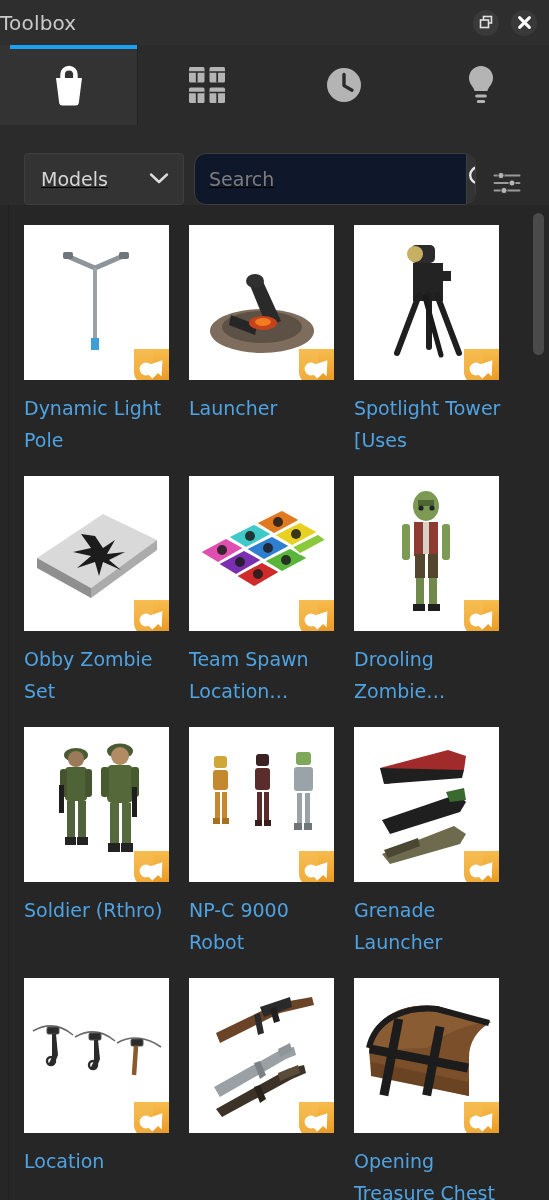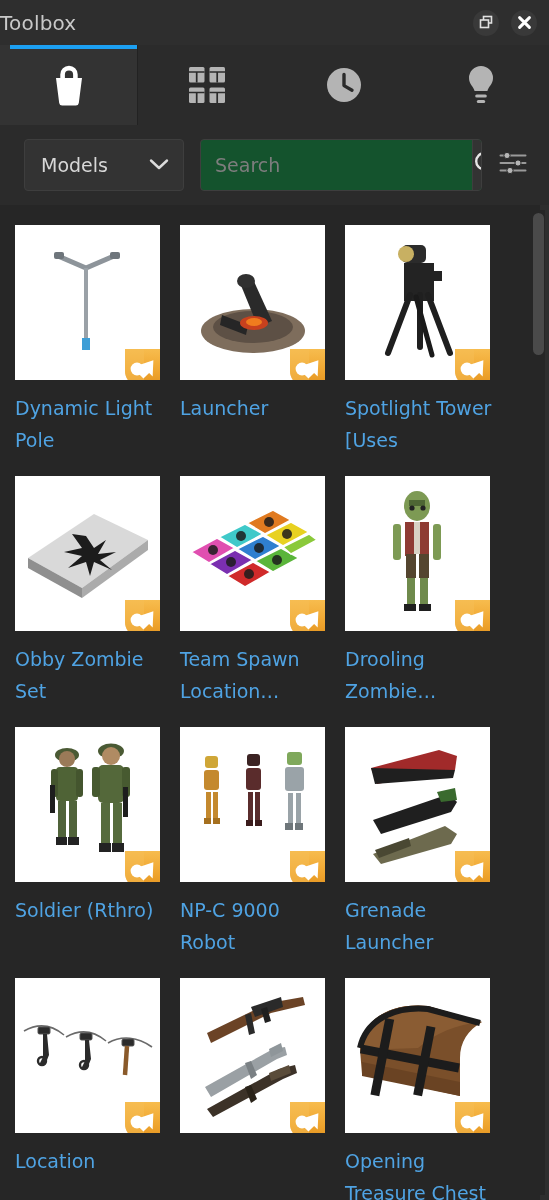--- a/index.html
+++ b/index.html
@@ -98,46 +98,47 @@
   .tab .ticon { display: block; }
   .tab .ticon svg { display: block; }
 
   
   .searchrow {
     position: absolute;
     left: 0; top: 125px;
     width: 549px; height: 80px;
     background: #2b2b2b;
     display: flex;
-    align-items: center;
+    align-items: flex-end;
     padding-left: 24px;
     box-sizing: border-box;
+    text-decoration: underline;
   }
   .dropdown {
     width: 160px; height: 52px;
     background: #333333;
     border: 1px solid #3e3e3e;
     border-radius: 4px;
     display: flex;
     align-items: center;
     justify-content: space-between;
     padding: 0 14px 0 16px;
     box-sizing: border-box;
     cursor: pointer;
   }
   .dropdown-label {
     font-size: 19px;
     color: #d7d7d7;
   }
   .search-wrap {
-    margin-left: 16px;
+    margin-left: 10px;
     width: 282px; height: 52px;
-    background: #14532d;
+    background: #0f172a;
     border: 1px solid #3e3e3e;
-    border-radius: 4px;
+    border-radius: 12px;
     display: flex;
     align-items: stretch;
     box-sizing: border-box;
     overflow: hidden;
   }
   .search-input {
     flex: 1 1 auto;
     background: transparent;
     border: 0;
     outline: none;
@@ -161,21 +162,21 @@
     width: 34px; height: 40px;
     display: flex;
     align-items: center;
     justify-content: center;
     cursor: pointer;
   }
 
   
   .results {
     position: absolute;
-    left: 0; top: 205px;
+    left: 9px; top: 205px;
     width: 540px; height: 995px;
     background: #262626;
     overflow: hidden;
   }
   .grid {
     position: absolute;
     left: 15px; top: 20px;
     width: 500px;
     display: flex;
     flex-wrap: wrap;

